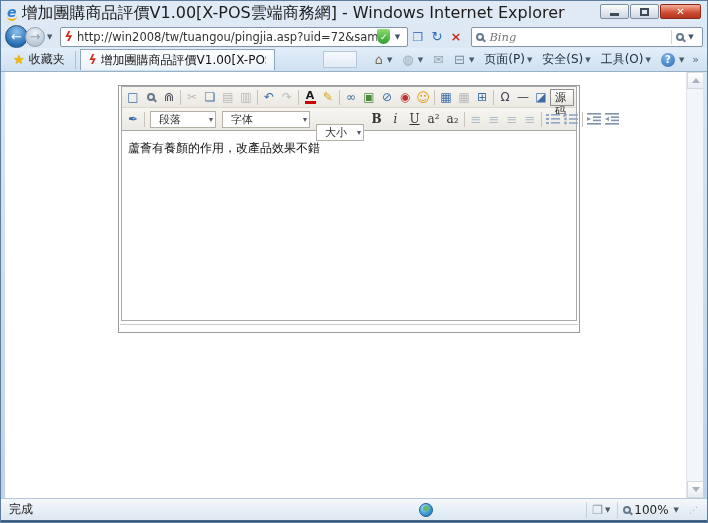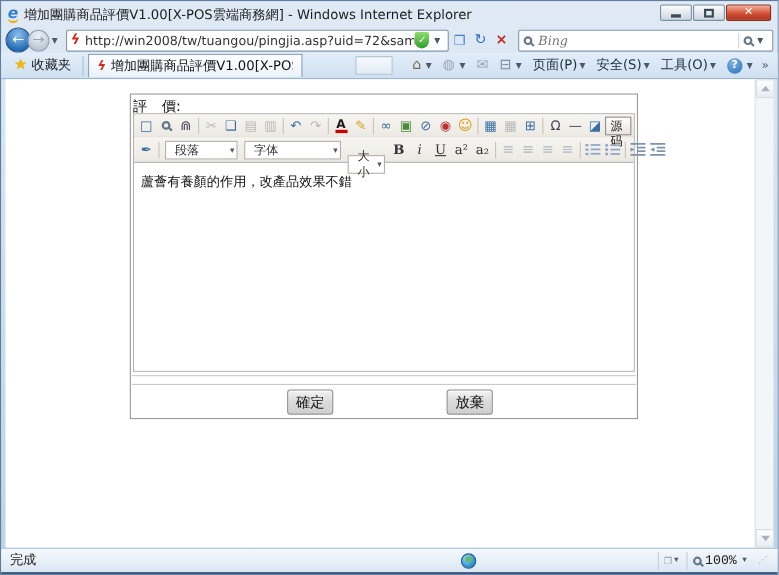--- a/index.html
+++ b/index.html
@@ -4,21 +4,21 @@
 <style>
   * { margin:0; padding:0; box-sizing:border-box; }
   html,body { width:708px; height:523px; font-family:"DejaVu Sans","Liberation Sans",sans-serif; }
   .window{ position:relative; width:708px; height:523px; overflow:hidden;
     background:linear-gradient(#dfeaf5,#bcd2e6); border:1px solid #5d7d9e; }
 
   
   .titlebar{ position:absolute; top:0; left:0; right:0; height:24px; display:flex; align-items:center; padding:0 6px; }
   .ie-logo{ font-style:italic; font-weight:bold; color:#2f7fd4; font-size:14px; margin-right:5px;
     border-bottom:2px solid #f0b000; border-radius:0 0 6px 6px; line-height:14px; }
-  .win-title{ font-size:12px; color:#1c1c1c; white-space:nowrap; overflow:hidden; }
+  .win-title{ font-size:16px; color:#1c1c1c; white-space:nowrap; overflow:hidden; }
   .win-controls{ position:absolute; right:6px; top:3px; display:flex; }
   .wbtn{ width:29px; height:15px; border:1px solid #7e8fa2; border-radius:2px; margin-left:1px;
     background:linear-gradient(#fdfdfd,#ccd6e2); display:flex; align-items:center; justify-content:center; }
   .wbtn.min i{ display:block; width:9px; height:3px; background:#3c4a58; margin-top:6px;}
   .wbtn.max i{ display:block; width:9px; height:8px; border:2px solid #3c4a58; }
   .wbtn.close{ width:41px; background:linear-gradient(#f5b09a,#cf4b32 60%,#b03621); border-color:#8e2a18; color:#fff; font-size:10px; font-weight:bold;}
   .wbtn.close::after{ content:"✕"; }
 
   
   .navbar{ position:absolute; top:24px; left:0; right:0; height:23px; display:flex; align-items:center; padding:0 4px; }
@@ -93,39 +93,39 @@
   .tsep{ width:1px; height:15px; background:#c9c4ba; margin:0 2px; flex:none;}
   .ic-dark{ color:#445; } .ic-gray{ color:#b9b9b9; } .ic-red{ color:#c03030; } .ic-green{ color:#4a8a3c; }
   .ic-gold{ color:#d4a017; } .ic-smile{ color:#e09a10; font-size:13px;}
   .ic-fontcolor{ color:#1a1a1a; font-weight:bold; font-size:11px; line-height:10px;
     border-bottom:3px solid #cc0000; height:13px; width:11px; display:flex; align-items:flex-start; justify-content:center;}
   .src-btn{ margin-left:auto; border:1px solid #8f8f8f; background:linear-gradient(#ffffff,#e8e5df);
     font-size:11px; color:#222; padding:1px 4px; height:17px; line-height:14px; }
   .ed-select{ display:flex; align-items:center; justify-content:space-between; background:#fff;
     border:1px solid #b4b0a8; height:17px; font-size:11px; color:#333; padding:0 2px 0 8px; margin:0 3px; flex:none;}
   .ed-select::after{ content:"▾"; font-size:8px; color:#556; margin-left:6px;}
-  .sel-para{ width:66px;} .sel-font{ width:88px;} .sel-size{ width:34px;margin-top:26px;}
+  .sel-para{ width:66px;} .sel-font{ width:88px;} .sel-size{ width:48px;margin-top:26px;}
   .fmt{ font-family:"DejaVu Serif","Liberation Serif",serif; color:#333; width:19px; }
   .fmt.b{ font-weight:bold; } .fmt.i{ font-style:italic; } .fmt.u{ text-decoration:underline; }
   .alignico{ color:#b0bac4; font-size:13px; }
   svg.lst{ display:block; }
 
   .ed-content{ height:190px; background:#fff; border-top:1px solid #a9a9a9; padding:8px 6px;
     font-size:12px; color:#111; line-height:1.5; }
 
   .row-gap{ height:8px; border-top:1px solid #c9c9c9; margin-top:3px;}
   .btn-row{ position:relative; height:31px; border-top:1px solid #c9c9c9; }
   .pushbtn{ position:absolute; top:4px; width:42px; height:23px; font-size:13px; color:#111;
     background:linear-gradient(#f4f4f4,#dcdcdc 45%,#cfcfcf); border:1px solid #8e8e8e; border-radius:3px;
     display:flex; align-items:center; justify-content:center; box-shadow:inset 0 1px 0 #fff;}
   .btn-ok{ left:141px;} .btn-cancel{ left:286px;}
 
   
   .statusbar{ position:absolute; left:0; right:0; top:497px; height:22px; display:flex; align-items:center;
-    background:linear-gradient(#f4f8fc,#dce7f2); border-top:1px solid #b6c7d8; font-size:12px; color:#222; padding:0 8px;font-family:Liberation Mono, monospace;}
+    background:linear-gradient(#f4f8fc,#dce7f2); border-top:1px solid #b6c7d8; font-size:12px; color:#222; padding:0 8px;}
   .ssep{ width:1px; height:16px; background:#c3d0dd; margin:0 5px;}
   .statusmid{ position:absolute; left:418px; display:flex; align-items:center;}
   .globe{ width:14px; height:14px; border-radius:50%; margin-right:6px;
     background:radial-gradient(circle at 35% 30%,#9fe2f7,#3f9ad4 55%,#1f6aa8); border:1px solid #1c5c94;
     position:relative; overflow:hidden;}
   .globe::after{ content:""; position:absolute; left:3px; top:2px; width:6px; height:5px; background:#64b86a; border-radius:2px;}
   .statusright{ margin-left:auto; display:flex; align-items:center; }
   .compat-ico{ color:#8b98a6; font-size:12px; }
   .zoomlabel{ margin:0 3px; }
   .grip{ margin-left:8px; color:#a9b6c3; font-size:9px; letter-spacing:1px;}
@@ -217,21 +217,20 @@
           <span class="drop">▼</span>
         </span>
       <span class="chev">»</span>
     </div>
   </div>
 
   <div class="content">
 
     <div class="form">
       <div class="form-body">
-        <div class="field-label">評　價:</div>
 
         <div class="editor">
           <div class="tb-row tb-row1">
             <span class="tbtn">□</span>
             <span class="tbtn">
                 <span class="mag"></span>
               </span>
             <span class="tbtn ic-dark">⋒</span>
             <span class="tsep"></span>
             <span class="tbtn ic-gray">✂</span>
@@ -332,24 +331,20 @@
                     <path d="M4 4 L0 6 L4 8 Z"></path>
                   </g>
                 </svg>
             </span>
           </div>
 
           <div class="ed-content">蘆薈有養顏的作用，改產品效果不錯</div>
         </div>
 
         <div class="row-gap"></div>
-        <div class="btn-row">
-          <span class="pushbtn btn-ok">確定</span>
-          <span class="pushbtn btn-cancel">放棄</span>
-        </div>
       </div>
     </div>
 
     <div class="vscroll">
       <span class="sbtn up">
           <span class="tri-up"></span>
         </span>
       <span class="sbtn down">
           <span class="tri-down"></span>
         </span>

